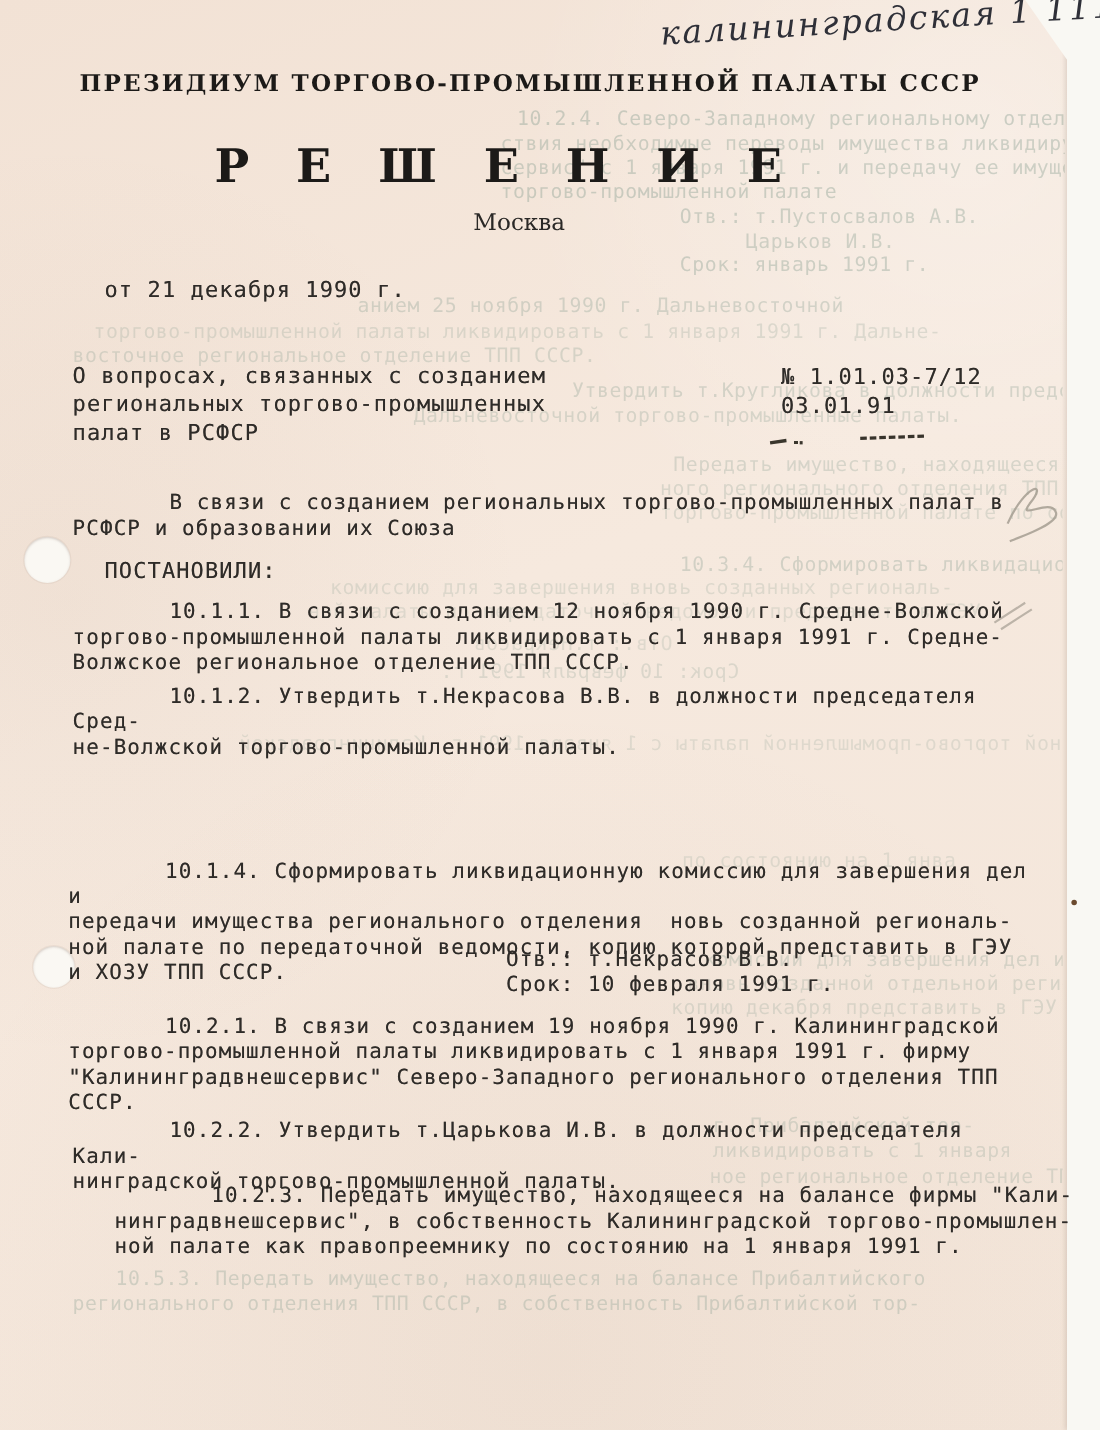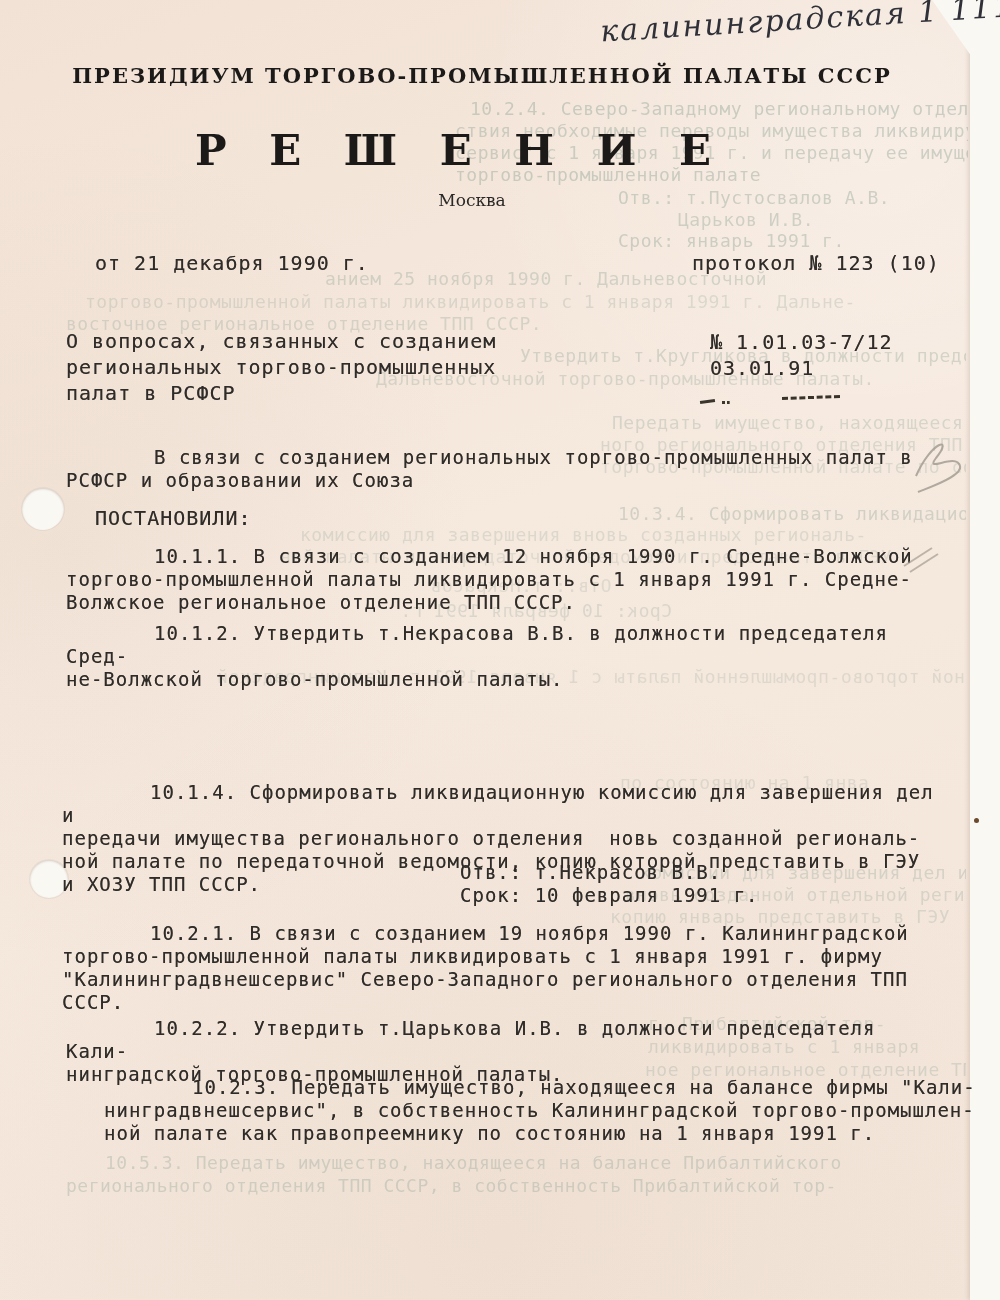--- a/index.html
+++ b/index.html
@@ -34,21 +34,21 @@
     transform:rotate(-3.5deg);white-space:pre;font-weight:500;
   }
   
   .org-header{left:0;right:36px;top:63px;text-align:center;
     font-family:"DejaVu Serif",serif;font-weight:bold;color:var(--letterpress);
     font-size:21px;letter-spacing:2px;}
   .doc-title{left:0;right:80px;top:126px;text-align:center;
     font-family:"DejaVu Serif",serif;font-weight:bold;color:var(--letterpress);
     font-size:42px;letter-spacing:14px;}
   .city{left:0;right:56px;top:190px;text-align:center;
-    font-family:"DejaVu Serif",serif;font-size:17px;color:#2a2826;}
+    font-family:"DejaVu Serif",serif;font-size:21px;color:#2a2826;}
   
   .tw{font-size:19px;line-height:23px;letter-spacing:1px;white-space:pre-wrap;
     text-shadow:0 0 .4px rgba(46,43,40,.55);}
   .tw-lg{font-size:20px;line-height:26px;}
   .para{text-indent:88px;}
   .date-line{left:95px;top:250px;}
   .protocol{left:692px;top:250px;}
   .subject{left:66px;top:328px;width:470px;}
   .refblock{left:710px;top:329px;}
   .intro{left:66px;top:446px;width:884px;}
@@ -96,21 +96,21 @@
       <div class="ghost" style="top: 456px; left: 600px; opacity: 0.26; width: 366px;">торгово-промышленной палате по состоянию на 1 янва</div>
       <div class="ghost" style="top: 503px; left: 618px; opacity: 0.34; width: 348px;">10.3.4. Сформировать ликвидационную комиссию для</div>
       <div class="ghost" style="top: 524px; left: 300px; opacity: 0.24;">комиссию для завершения вновь созданных региональ-</div>
       <div class="ghost" style="top: 546px; left: 280px; opacity: 0.22;">ной палаты по передаточной ведомости представить в ГЭУ</div>
       <div class="ghost" style="top: 575px; left: 430px; opacity: 0.22; transform: scaleX(-1);">Отв.: т.Некрасов</div>
       <div class="ghost" style="top: 600px; left: 400px; opacity: 0.26; transform: scaleX(-1);">Срок: 10 февраля 1991 г.</div>
       <div class="ghost" style="top: 666px; left: 85px; opacity: 0.22; width: 880px; transform: scaleX(-1);">ной торгово-промышленной палаты с 1 января 1991 г. Калининградской</div>
       <div class="ghost" style="top: 772px; left: 620px; opacity: 0.22; width: 330px;">по состоянию на 1 янва</div>
       <div class="ghost" style="top: 862px; left: 640px; opacity: 0.3; width: 326px;">комиссии для завершения дел и вкладных</div>
       <div class="ghost" style="top: 884px; left: 625px; opacity: 0.28; width: 341px;">вновь созданной отдельной региональн</div>
-      <div class="ghost" style="top: 906px; left: 610px; opacity: 0.26; width: 356px;">копию январь представить в ГЭУ</div>
+      <div class="ghost" style="top: 906px; left: 610px; opacity: 0.26; width: 356px;">копию декабря представить в ГЭУ</div>
       <div class="ghost" style="top: 1013px; left: 648px; opacity: 0.3; width: 318px;">г. Прибалтийской тор-</div>
       <div class="ghost" style="top: 1036px; left: 648px; opacity: 0.28; width: 318px;">ликвидировать с 1 января</div>
       <div class="ghost" style="top: 1059px; left: 645px; opacity: 0.28; width: 321px;">ное региональное отделение ТПП</div>
       <div class="ghost" style="top: 1152px; left: 105px; opacity: 0.34; width: 860px;">10.5.3. Передать имущество, находящееся на балансе Прибалтийского</div>
       <div class="ghost" style="top: 1175px; left: 66px; opacity: 0.34; width: 900px;">регионального отделения ТПП СССР, в собственность Прибалтийской тор-</div>
     </div>
 
   <div class="edge-strip"></div>
   <div class="corner-tri"></div>
   <div class="speck"></div>
@@ -118,21 +118,20 @@
   <div class="hole hole1"></div>
   <div class="hole hole2"></div>
 
   <div class="abs handwritten">калининградская 1 1111</div>
 
   <div class="abs org-header">ПРЕЗИДИУМ ТОРГОВО-ПРОМЫШЛЕННОЙ ПАЛАТЫ СССР</div>
   <div class="abs doc-title">Р Е Ш Е Н И Е</div>
   <div class="abs city">Москва</div>
 
   <div class="abs tw tw-lg date-line">от 21 декабря 1990 г.</div>
-  <div class="abs tw tw-lg protocol">протокол № 123 (10)</div>
 
   <div class="abs tw tw-lg subject">О вопросах, связанных с созданием
 региональных торгово-промышленных
 палат в РСФСР</div>
   <div class="abs tw tw-lg refblock">№ 1.01.03-7/12
 03.01.91</div>
 
   <div class="abs tw para intro">В связи с созданием региональных торгово-промышленных палат в
 РСФСР и образовании их Союза</div>
 

